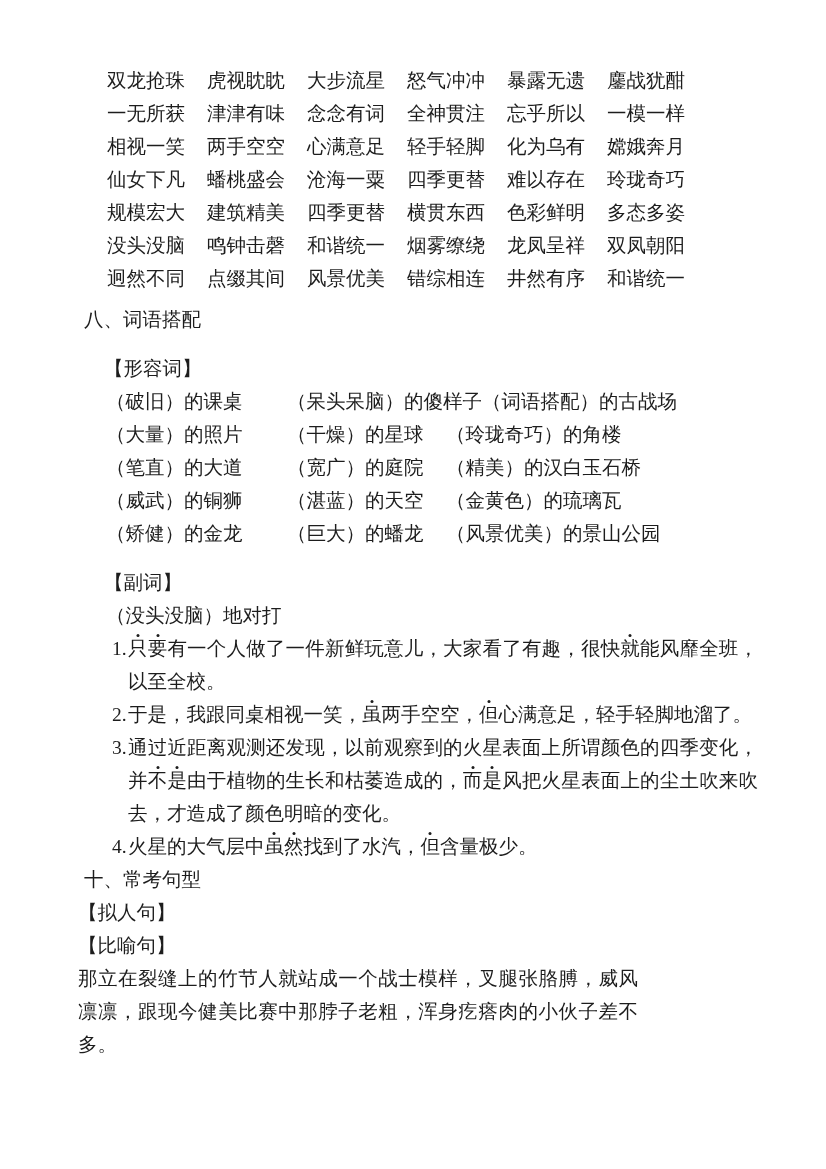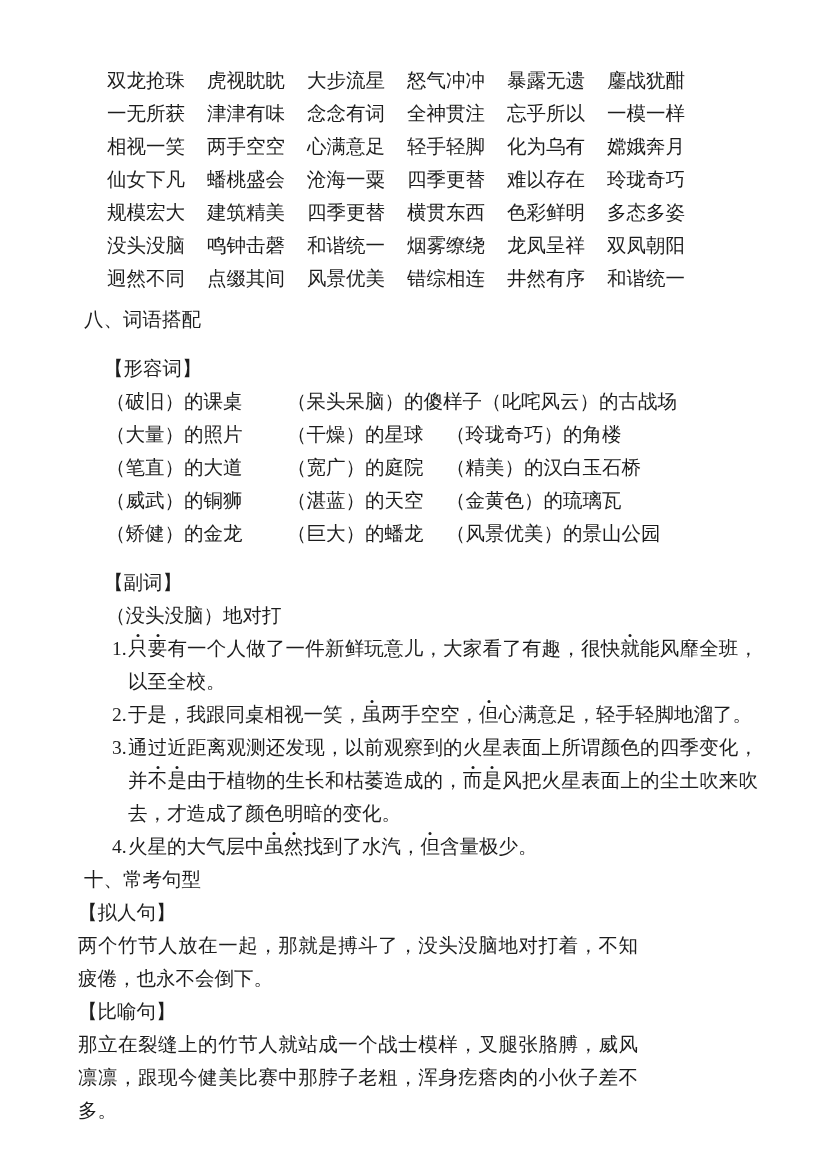--- a/index.html
+++ b/index.html
@@ -96,21 +96,21 @@
       <span class="idiom">井然有序</span>
       <span class="idiom">和谐统一</span>
     </div>
 
   <div class="heading heading-8">八、词语搭配</div>
   <div class="sub-label">【形容词】</div>
   <div>
       <div class="pair-row">
         <span class="pc pc0">（破旧）的课桌</span>
         <span class="pc pc1">（呆头呆脑）的傻样子</span>
-        <span class="pc pc2">（叱咤风云）的古战场</span>
+        <span class="pc pc2">（词语搭配）的古战场</span>
       </div>
       <div class="pair-row">
         <span class="pc pc0">（大量）的照片</span>
         <span class="pc pc1">（干燥）的星球</span>
         <span class="pc pc2">（玲珑奇巧）的角楼</span>
       </div>
       <div class="pair-row">
         <span class="pc pc0">（笔直）的大道</span>
         <span class="pc pc1">（宽广）的庭院</span>
         <span class="pc pc2">（精美）的汉白玉石桥</span>
@@ -145,20 +145,19 @@
       <div class="sentence">
         <span class="snum">4.</span>
         <span class="stext">火星的大气层中<span class="emc">虽</span><span class="emc">然</span>找到了水汽，<span class="emc">但</span>含量极少。</span>
       </div>
     </div>
 
   <div class="heading">十、常考句型</div>
   <div>
       <div class="pattern">
         <span class="plabel">【拟人句】</span>
-        <span class="ptext">两个竹节人放在一起，那就是搏斗了，没头没脑地对打着，不知疲倦，也永不会倒下。</span>
       </div>
       <div class="pattern">
         <span class="plabel">【比喻句】</span>
         <span class="ptext">那立在裂缝上的竹节人就站成一个战士模样，叉腿张胳膊，威风凛凛，跟现今健美比赛中那脖子老粗，浑身疙瘩肉的小伙子差不多。</span>
       </div>
     </div>
 </div>
 
 </body></html>

